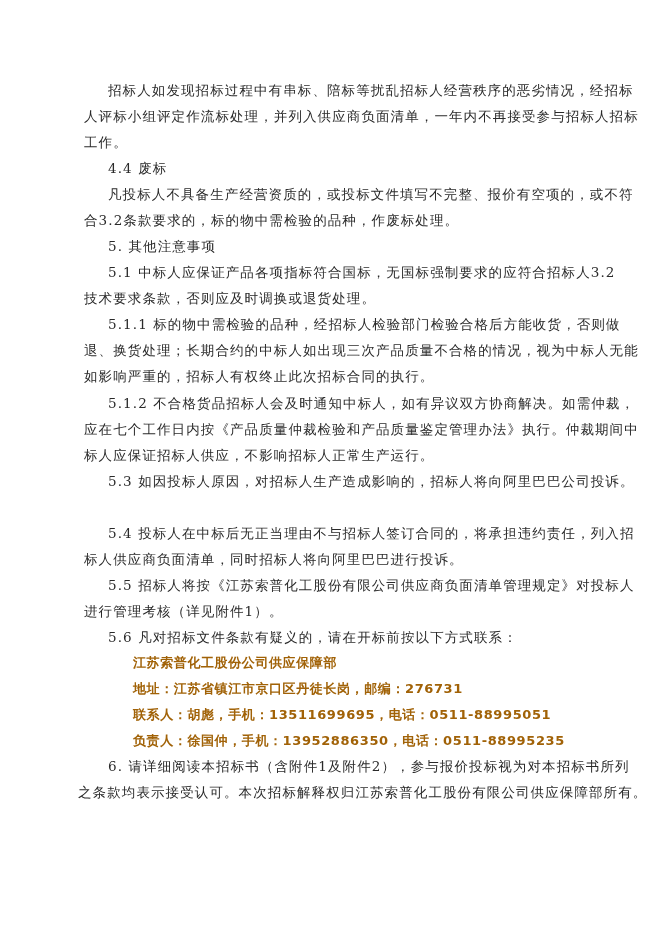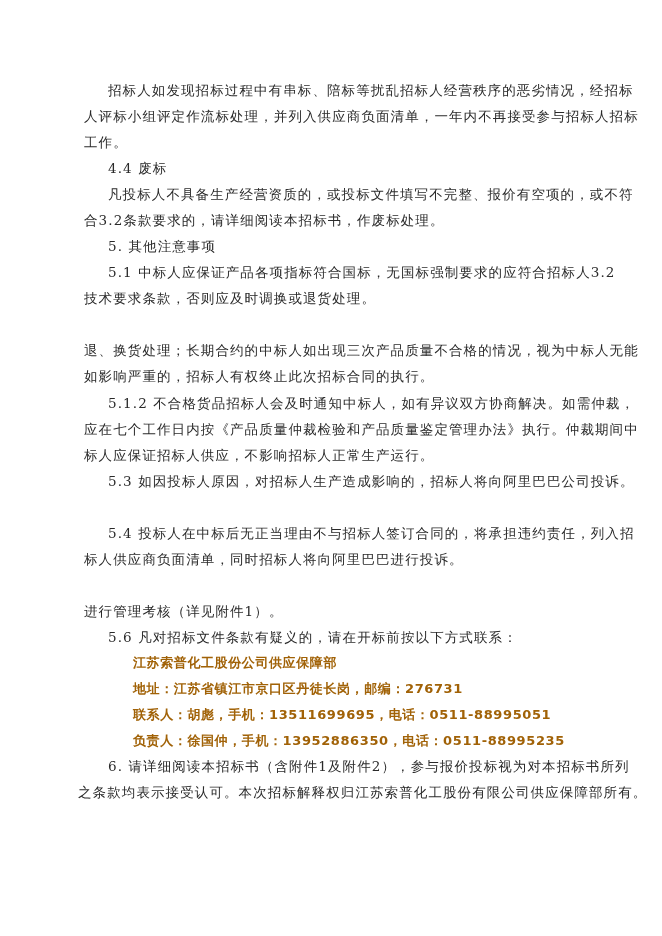--- a/index.html
+++ b/index.html
@@ -29,39 +29,41 @@
 <body>
 
 <div class="page">
 
   <div class="line indent" style="top:81px">招标人如发现招标过程中有串标、陪标等扰乱招标人经营秩序的恶劣情况，经招标</div>
   <div class="line" style="top:107px">人评标小组评定作流标处理，并列入供应商负面清单，一年内不再接受参与招标人招标</div>
   <div class="line" style="top:133px">工作。</div>
 
   <div class="line indent" style="top:159px">4.4 废标</div>
   <div class="line indent" style="top:185px">凡投标人不具备生产经营资质的，或投标文件填写不完整、报价有空项的，或不符</div>
-  <div class="line" style="top:211px">合3.2条款要求的，请详细阅读本招标书，作废标处理。</div>
+  <div class="line" style="top:211px">合3.2条款要求的，标的物中需检验的品种，作废标处理。</div>
 
   <div class="line indent" style="top:237px">5. 其他注意事项</div>
 
   <div class="line indent" style="top:263px">5.1  中标人应保证产品各项指标符合国标，无国标强制要求的应符合招标人3.2</div>
   <div class="line" style="top:289px">技术要求条款，否则应及时调换或退货处理。</div>
 
+  <div class="line indent" style="top:315px">5.1.1  标的物中需检验的品种，经招标人检验部门检验合格后方能收货，否则做</div>
   <div class="line" style="top:341px">退、换货处理；长期合约的中标人如出现三次产品质量不合格的情况，视为中标人无能</div>
   <div class="line" style="top:367px">如影响严重的，招标人有权终止此次招标合同的执行。</div>
 
   <div class="line indent" style="top:394px">5.1.2  不合格货品招标人会及时通知中标人，如有异议双方协商解决。如需仲裁，</div>
   <div class="line" style="top:420px">应在七个工作日内按《产品质量仲裁检验和产品质量鉴定管理办法》执行。仲裁期间中</div>
   <div class="line" style="top:446px">标人应保证招标人供应，不影响招标人正常生产运行。</div>
 
   <div class="line indent" style="top:472px">5.3 如因投标人原因，对招标人生产造成影响的，招标人将向阿里巴巴公司投诉。</div>
 
   <div class="line indent" style="top:524px">5.4 投标人在中标后无正当理由不与招标人签订合同的，将承担违约责任，列入招</div>
   <div class="line" style="top:550px">标人供应商负面清单，同时招标人将向阿里巴巴进行投诉。</div>
 
+  <div class="line indent" style="top:576px">5.5 招标人将按《江苏索普化工股份有限公司供应商负面清单管理规定》对投标人</div>
   <div class="line" style="top:602px">进行管理考核（详见附件1）。</div>
 
   <div class="line indent" style="top:628px">5.6 凡对招标文件条款有疑义的，请在开标前按以下方式联系：</div>
 
   <div class="line bold" style="top:654px">江苏索普化工股份公司供应保障部</div>
   <div class="line bold" style="top:680px">地址：江苏省镇江市京口区丹徒长岗，邮编：276731</div>
   <div class="line bold" style="top:706px">联系人：胡彪，手机：13511699695，电话：0511-88995051</div>
   <div class="line bold" style="top:732px">负责人：徐国仲，手机：13952886350，电话：0511-88995235</div>
 
   <div class="line indent" style="top:757px">6. 请详细阅读本招标书（含附件1及附件2），参与报价投标视为对本招标书所列</div>

